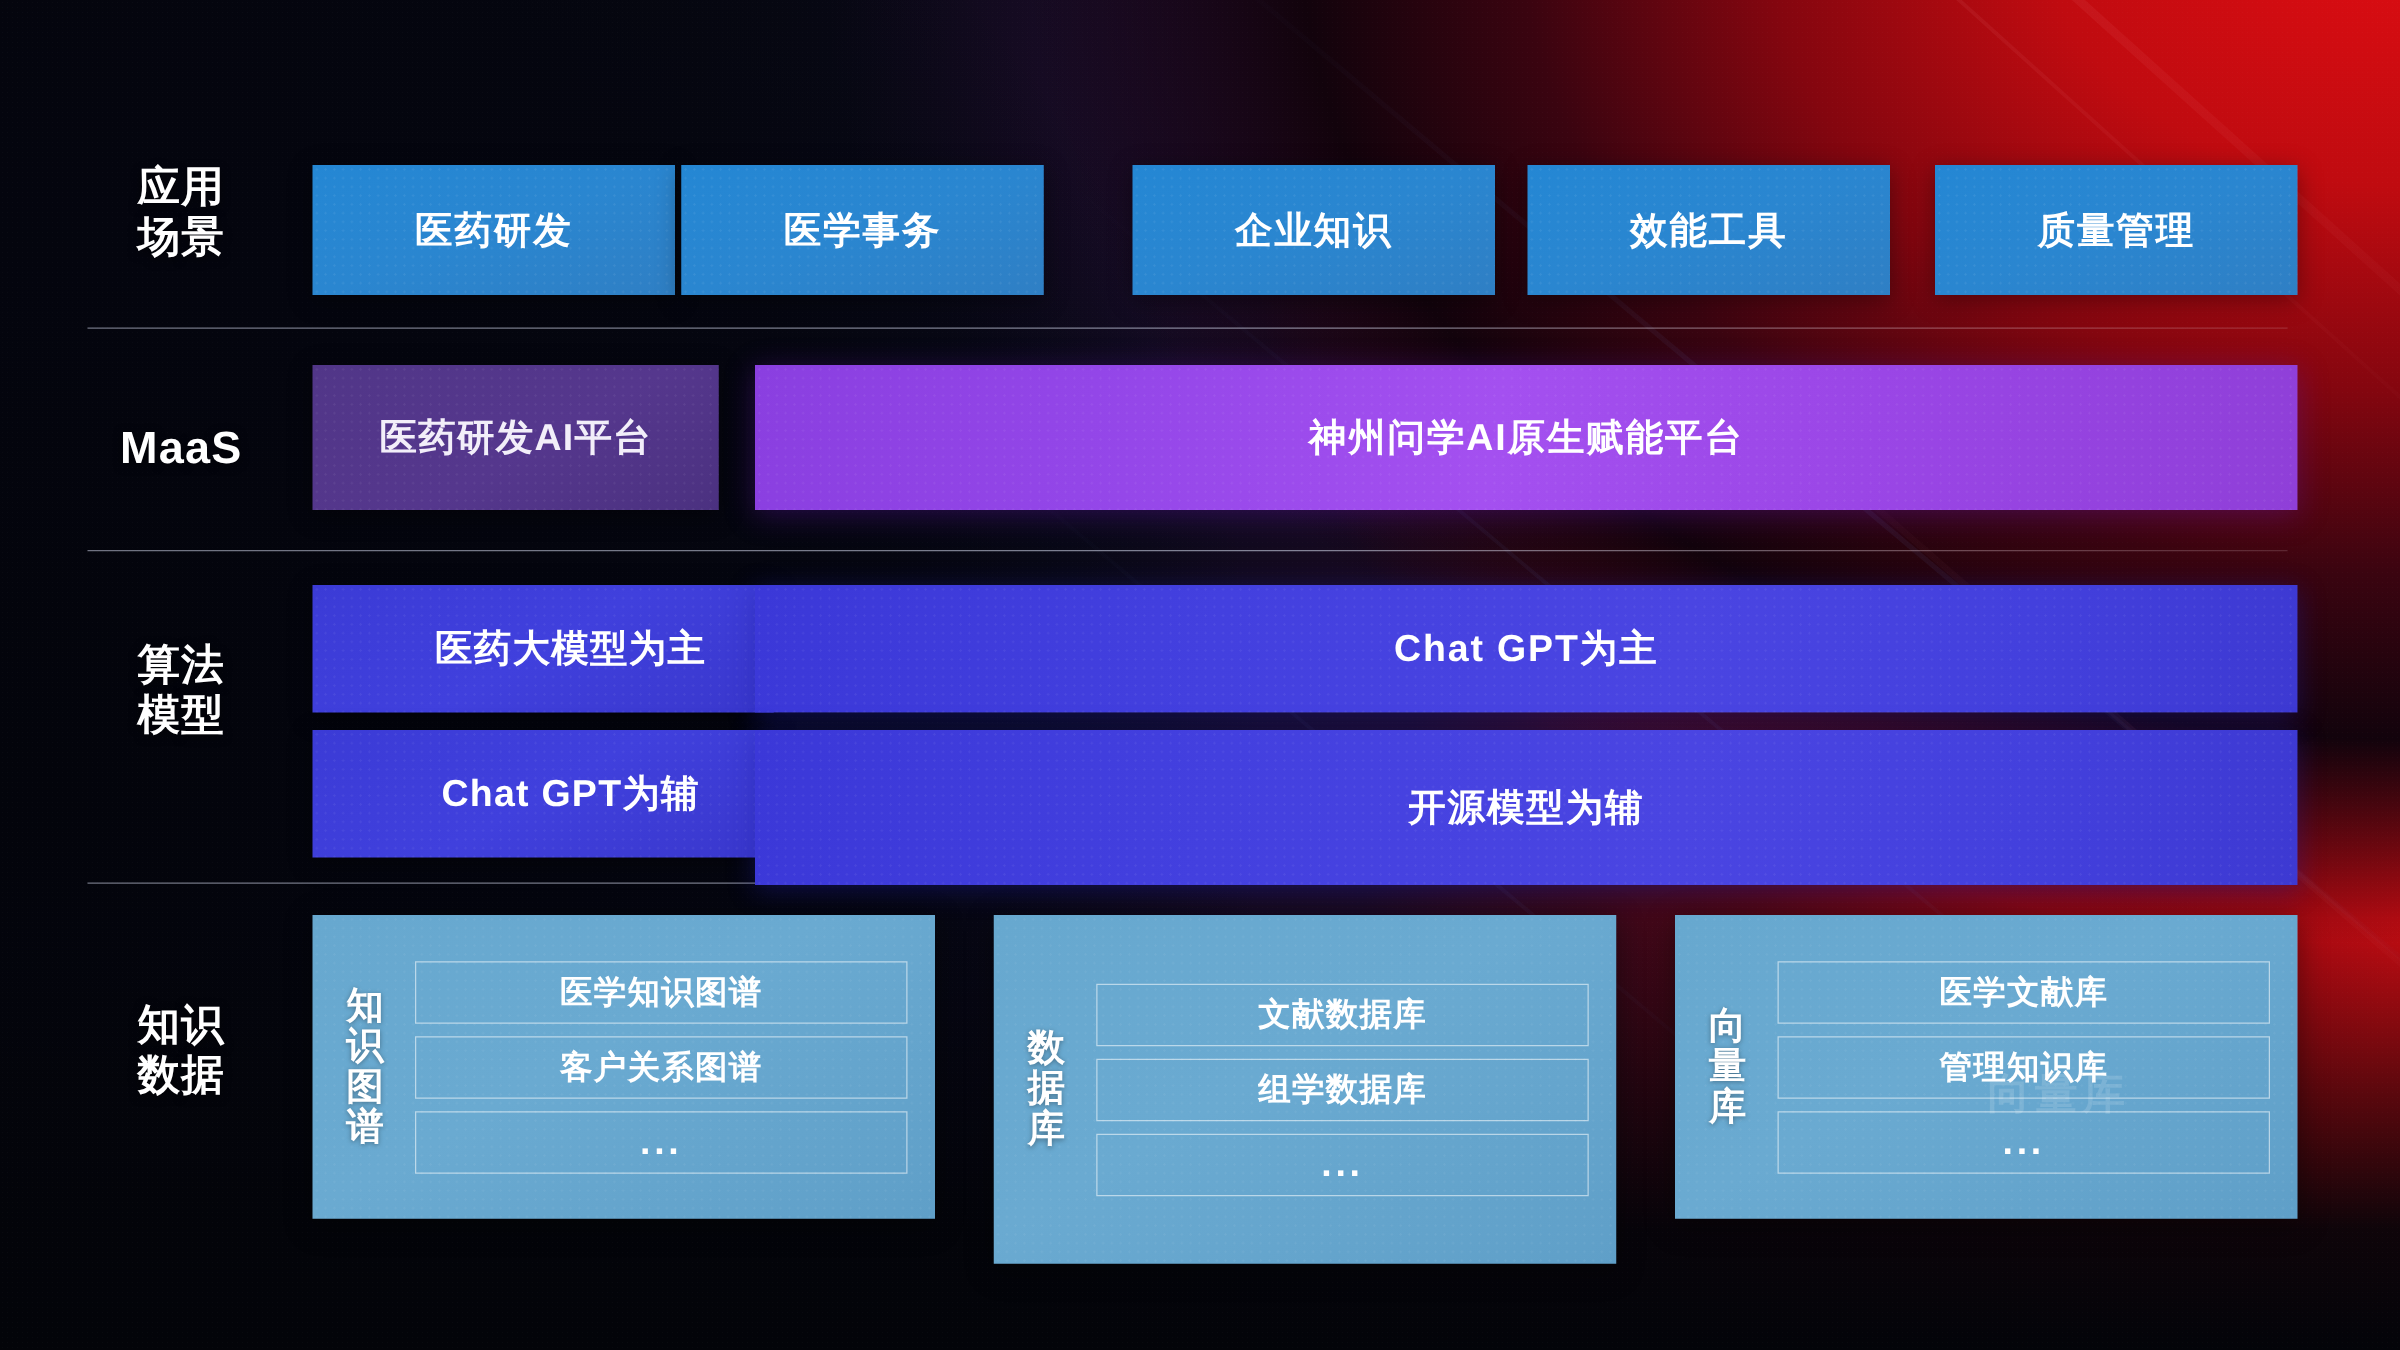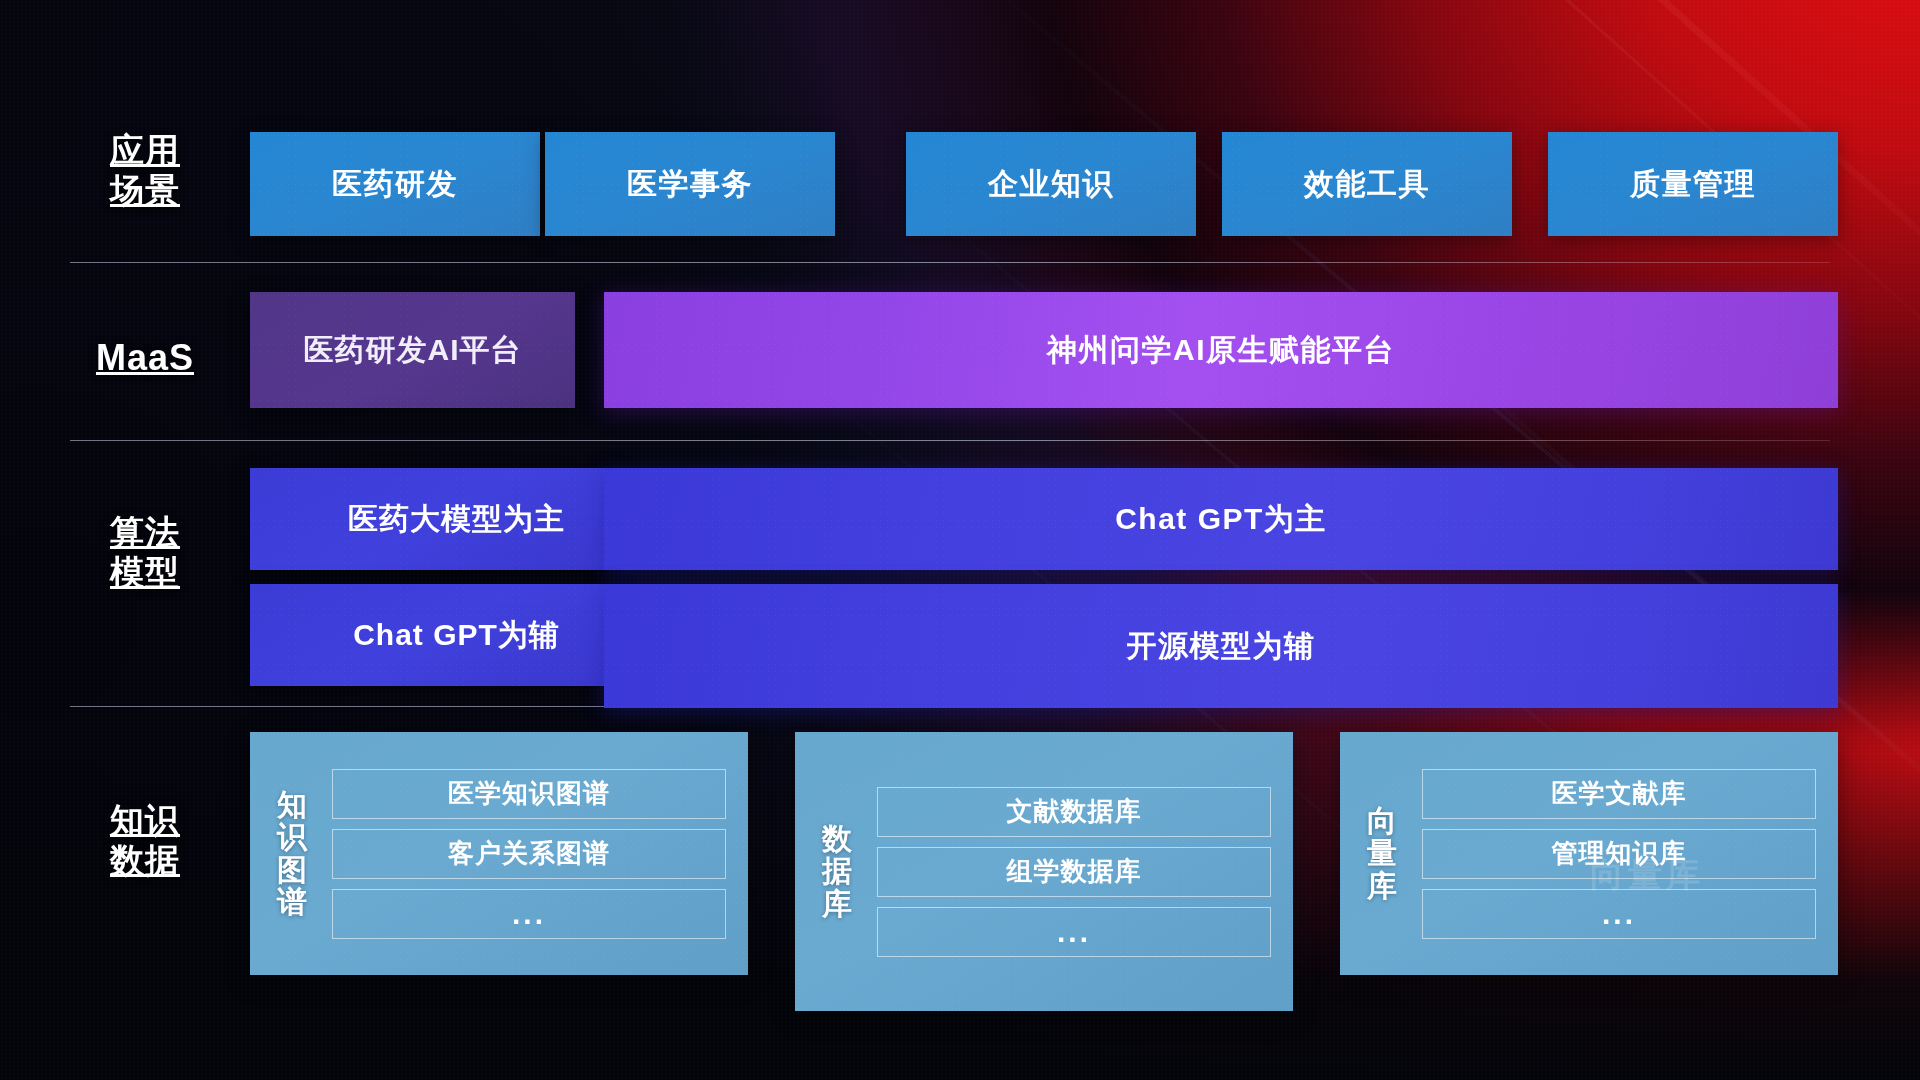--- a/index.html
+++ b/index.html
@@ -49,21 +49,20 @@
   }
   .row-label {
     position: absolute;
     color: #ffffff;
     font-weight: 700;
     text-align: center;
     letter-spacing: 1px;
     line-height: 1.18;
     text-shadow: 0 2px 8px rgba(0,0,0,0.65);
     white-space: pre-line;
-    text-decoration: underline;
   }
   .divider {
     position: absolute;
     height: 1px;
     background: linear-gradient(to right, rgba(200,205,225,0.55) 0%, rgba(200,205,225,0.62) 55%, rgba(220,190,200,0.38) 85%, rgba(220,190,200,0.18) 100%);
   }
 
   
   .app-box {
     position: absolute;

